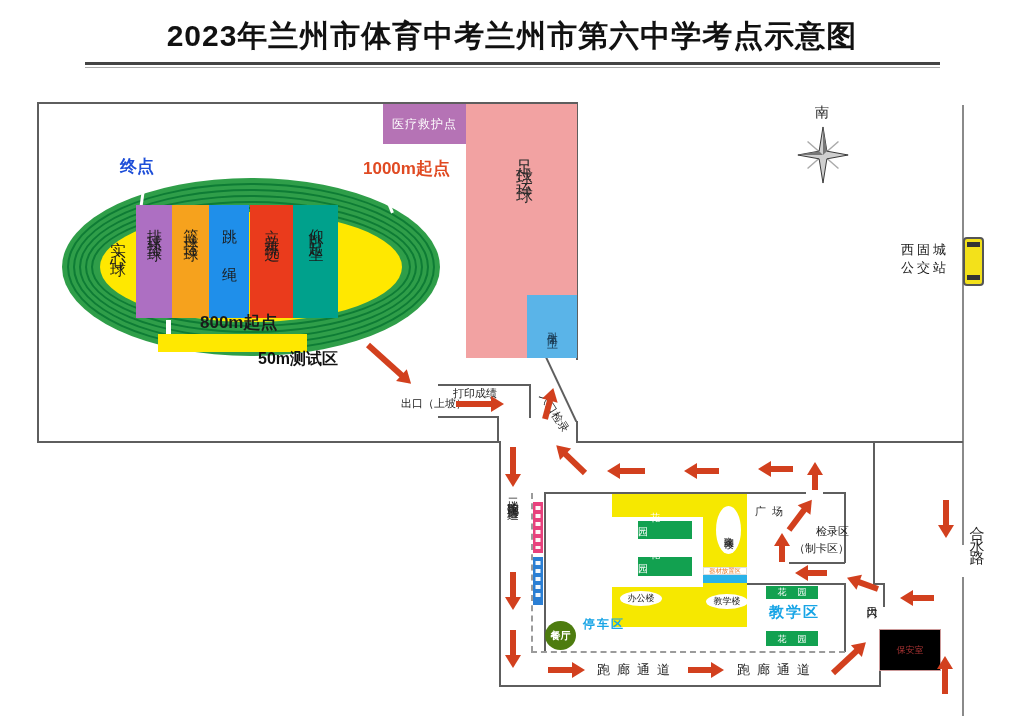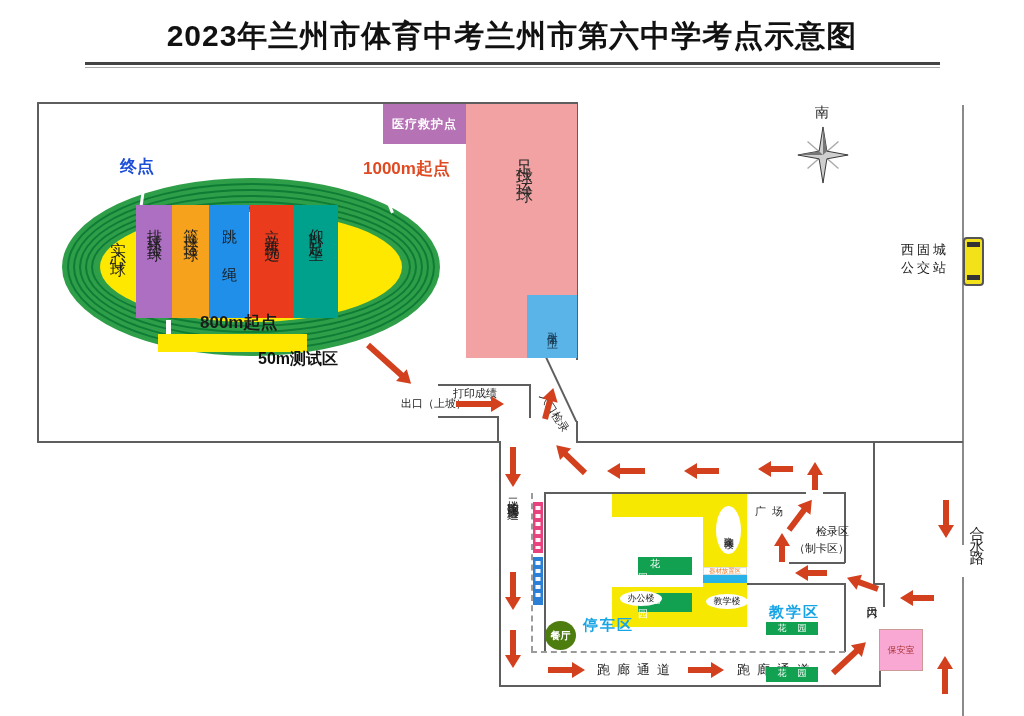--- a/index.html
+++ b/index.html
@@ -13,21 +13,21 @@
   .lbl{position:absolute;white-space:nowrap;}
   .vt{writing-mode:vertical-rl;text-orientation:upright;}
   .pre{white-space:pre-line;}
   .arr{position:absolute;height:6px;background:#d2401e;transform-origin:left center;z-index:7;}
   .arr::after{content:'';position:absolute;right:-12px;top:50%;transform:translateY(-50%);
     border-left:13px solid #d2401e;border-top:8px solid transparent;border-bottom:8px solid transparent;}
   .ring{position:absolute;border:2px solid #0e7c35;border-radius:50%;box-sizing:border-box;background:transparent;}
   .bar{position:absolute;top:205px;height:113px;z-index:4;display:flex;justify-content:center;align-items:flex-start;padding-top:12px;box-sizing:border-box;}
   .barlbl{font-size:15px;color:#1c1c1c;letter-spacing:6px;}
   .oval{position:absolute;background:#fff;border-radius:50%;display:flex;align-items:center;justify-content:center;z-index:6;}
-  .garden{position:absolute;display:flex;align-items:flex-start;justify-content:center;color:#fff;z-index:5;margin-top:36px;}
+  .garden{position:absolute;display:flex;align-items:flex-end;justify-content:center;color:#fff;z-index:5;}
   .striptxt{position:absolute;left:50%;top:8%;width:5px;height:84%;transform:translateX(-50%);
     background:repeating-linear-gradient(to bottom,rgba(255,255,255,.95) 0 4px,transparent 4px 8px);}
   .ctext{display:flex;align-items:center;justify-content:center;}
 </style>
 </head>
 <body>
 
 <div id="stage">
 
   <div class="lbl" style="left:0;top:16px;width:1024px;text-align:center;font-size:30px;font-weight:bold;letter-spacing:1px;color:#111;">2023年兰州市体育中考兰州市第六中学考点示意图</div>
@@ -88,21 +88,21 @@
     <span class="vt barlbl">仰卧起坐</span>
   </div>
 
   <div class="lbl" style="left: 120px; top: 155px; font-size: 17px; font-weight: bold; z-index: 5; color: #1d4ed8;">终点</div>
   <div class="lbl" style="left: 363px; top: 157px; font-size: 17px; font-weight: bold; z-index: 5; color: rgb(224, 74, 34);">1000m起点</div>
   <div class="lbl" style="left:172px;top:311px;font-size:17px;font-weight:bold;color:#1b1b1b;z-index:6;padding-left:28px;">800m起点</div>
   <div class="abs" style="left: 158px; top: 334px; width: 149px; height: 18px; z-index: 5; background: rgb(255, 232, 0);"></div>
   <div class="lbl" style="left:258px;top:349px;font-size:16px;font-weight:bold;color:#111;z-index:6;">50m测试区</div>
 
   <div class="abs ctext" style="left: 383px; top: 104px; width: 83px; height: 40px; z-index: 4; background: rgb(181, 115, 181);">
-    <span style="color:#fff;font-size:12px;font-weight:bold;letter-spacing:1px;">医疗救护点</span>
+    <span style="color:#fff;font-size:12px;font-weight:normal;letter-spacing:1px;">医疗救护点</span>
   </div>
   <div class="abs" style="left: 466px; top: 104px; width: 111px; height: 254px; z-index: 2; background: rgb(242, 162, 162);"></div>
   <div class="lbl vt" style="left:513px;top:146px;font-size:17px;letter-spacing:9px;color:#2b2b2b;z-index:3;">足球运球</div>
   <div class="abs ctext" style="left: 527px; top: 295px; width: 50px; height: 63px; z-index: 3; background: rgb(90, 180, 232);">
     <span class="vt" style="font-size:11px;letter-spacing:2px;color:#1b3a52;">引体向上</span>
   </div>
 
   <div class="hl" style="left:438px;top:384px;width:92px;"></div>
   <div class="vl" style="left:529px;top:384px;height:34px;"></div>
   <div class="hl" style="left:438px;top:416px;width:60px;"></div>
@@ -167,28 +167,28 @@
     <span style="font-size:9px;letter-spacing:11px;text-indent:11px;">花园</span>
   </div>
   <div class="garden" style="left: 766px; top: 631px; width: 52px; height: 15px; background: rgb(18, 161, 80);">
     <span style="font-size:9px;letter-spacing:11px;text-indent:11px;">花园</span>
   </div>
 
   <div class="lbl" style="left:755px;top:504px;font-size:11px;letter-spacing:6px;color:#333;">广场</div>
   <div class="lbl pre" style="left:791px;top:523px;width:58px;font-size:11px;line-height:1.55;text-align:right;white-space:pre-line;">检录区
 （制卡区）</div>
   <div class="lbl" style="left: 769px; top: 603px; font-size: 15px; font-weight: bold; letter-spacing: 2px; z-index: 6; color: rgb(24, 165, 230);">教学区</div>
-  <div class="lbl" style="left: 583px; top: 616px; font-size: 15px; font-weight: bold; letter-spacing: 2px; z-index: 6; color: rgb(24, 165, 230);">停车区</div>
+  <div class="lbl" style="left: 583px; top: 616px; font-size: 12px; font-weight: bold; letter-spacing: 2px; z-index: 6; color: rgb(24, 165, 230);">停车区</div>
   <div class="abs ctext" style="left: 545px; top: 621px; width: 31px; height: 29px; border-radius: 50%; z-index: 6; background: #4d7c0f;">
     <span style="font-size:10px;font-weight:bold;color:#fff;">餐厅</span>
   </div>
   <div class="lbl" style="left:597px;top:661px;font-size:13px;letter-spacing:7px;">跑廊通道</div>
   <div class="lbl" style="left:737px;top:661px;font-size:13px;letter-spacing:7px;">跑廊通道</div>
   <div class="lbl vt" style="left:864px;top:597px;font-size:11px;letter-spacing:1px;z-index:6;">大门口</div>
-  <div class="abs ctext" style="left: 879px; top: 629px; width: 44px; height: 42px; border: 1px solid rgb(204, 153, 153); box-sizing: border-box; z-index: 5; background: #f9a8d4;">
+  <div class="abs ctext" style="left: 879px; top: 629px; width: 62px; height: 42px; border: 1px solid rgb(204, 153, 153); box-sizing: border-box; z-index: 5; background: #000000;">
     <span style="font-size:9px;color:#a33;">保安室</span>
   </div>
 
   <div class="arr" style="left:368px;top:342px;width:46px;transform:rotate(42deg);"></div>
   <div class="arr" style="left:456px;top:401px;width:36px;"></div>
   <div class="arr" style="left:545px;top:416px;width:20px;transform:rotate(-75deg);"></div>
   <div class="arr" style="left:513px;top:444px;width:28px;transform:rotate(90deg);"></div>
   <div class="arr" style="left:513px;top:569px;width:26px;transform:rotate(90deg);"></div>
   <div class="arr" style="left:513px;top:627px;width:26px;transform:rotate(90deg);"></div>
   <div class="arr" style="left:585px;top:470px;width:28px;transform:rotate(-136deg);"></div>

